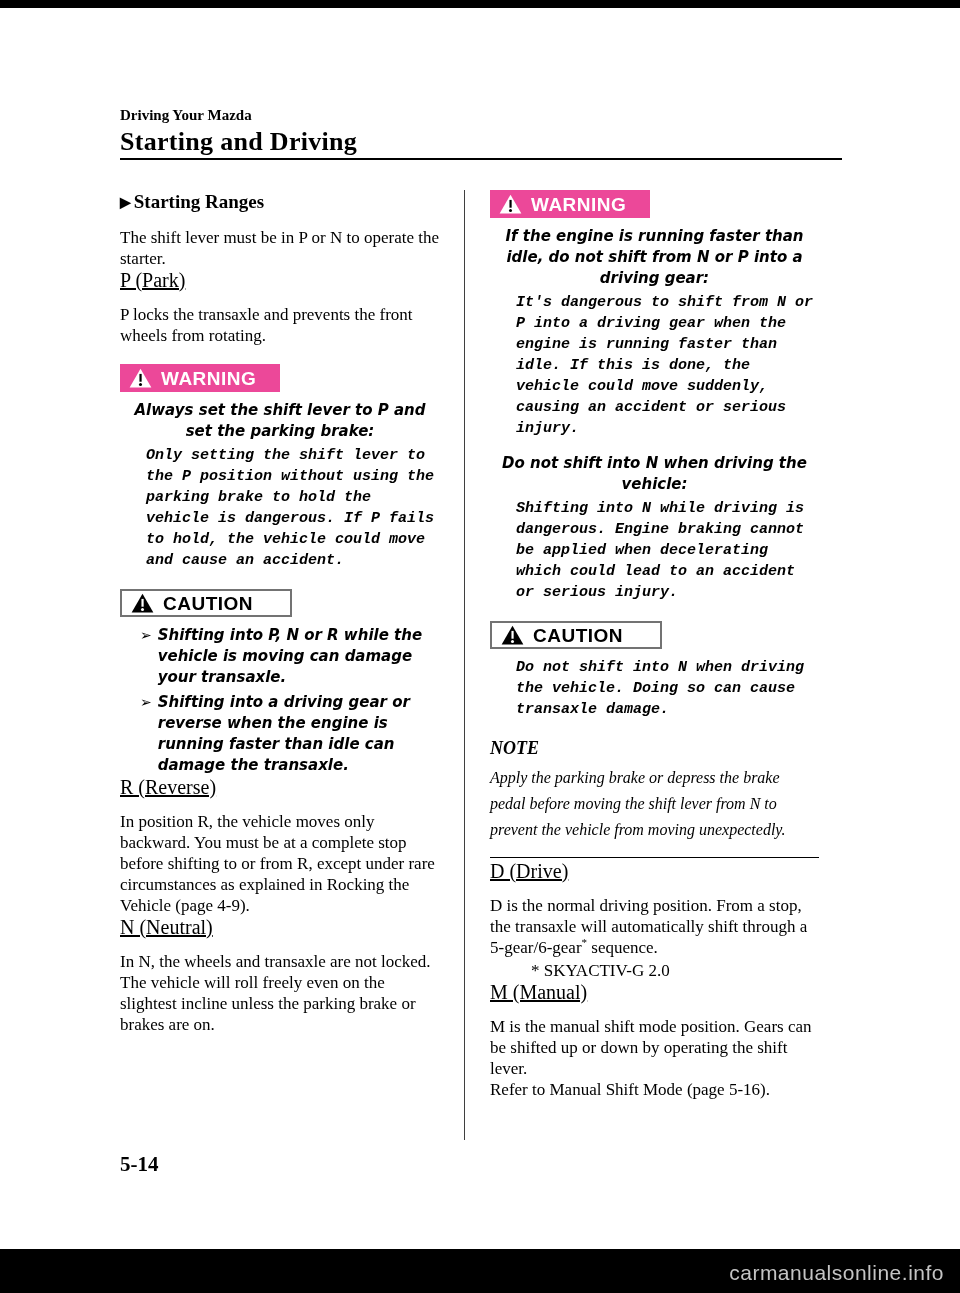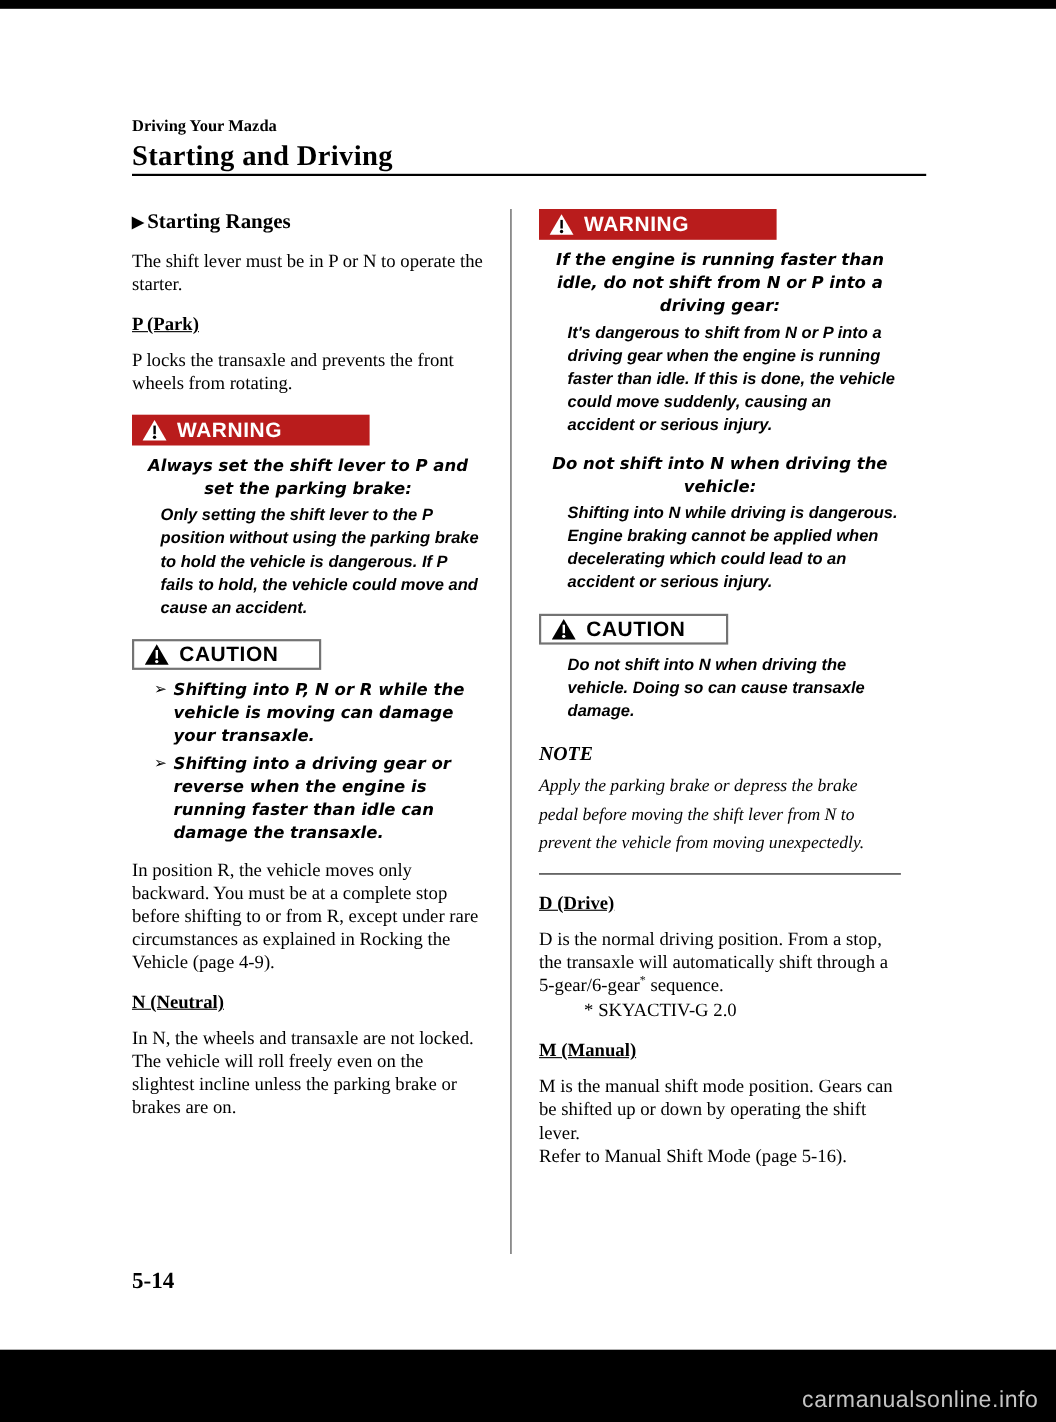--- a/index.html
+++ b/index.html
@@ -3,59 +3,59 @@
 <meta charset="utf-8">
 <style>
   * { margin:0; padding:0; box-sizing:border-box; }
   html,body { background:#fff; }
   body { width:960px; }
   .page {
     position:relative; width:960px; height:1293px; background:#fff;
     overflow:hidden; color:#000; font-family:"Liberation Serif", serif;
   }
   .topbar { position:absolute; top:0; left:0; width:960px; height:8px; background:#000; }
-  .bottombar { position:absolute; bottom:0; left:0; width:960px; height:66px; background:#000; }
+  .bottombar { position:absolute; bottom:0; left:0; width:960px; height:44px; background:#000; }
   .watermark {
     position:absolute; right:16px; bottom:8px; color:#c4c4c4;
     font-family:"Liberation Sans", sans-serif; font-size:21px; letter-spacing:0.5px;
   }
   .content { position:absolute; top:8px; left:120px; width:722px; }
   .header { margin-top:98px; border-bottom:2px solid #000; padding-bottom:1px; }
   .breadcrumb { font-size:15px; font-weight:bold; line-height:18px; }
   .doc-title { font-size:26px; font-weight:bold; line-height:30px; margin-top:3px; letter-spacing:0.3px; }
 
   .columns { display:flex; margin-top:30px; min-height:950px; }
   .col-left  { width:344px; padding-right:24px; }
   .divider   { width:1px; background:#3f3f3f; }
   .col-right { width:354px; padding-left:25px; }
 
   .section-head { font-size:19px; font-weight:bold; line-height:23px; }
   .section-head .marker { font-size:14px; margin-right:3px; position:relative; top:-1px; }
 
   p.body { font-size:17px; line-height:21px; margin-top:12px; }
-  .sub-head { font-size:17px; font-weight:bold; text-decoration:underline; margin-top:16px; }
+  .sub-head { font-size:20px; font-weight:normal; text-decoration:underline; }
 
   .alert-box {
     display:flex; align-items:center; gap:9px;
     height:28px; padding:0 9px; margin:18px 0 8px;
   }
-  .alert-box.warning { background:#b91c1c; color:#fff; width:216px; }
+  .alert-box.warning { background:#ec4899; color:#fff; width:160px; }
   .alert-box.caution { background:#fff; color:#000; border:2px solid #737373; width:172px; }
   .alert-box .alert-label {
     font-family:"Liberation Sans", sans-serif; font-weight:bold;
     font-size:19px; letter-spacing:0.5px; line-height:1;
   }
   .tri-icon { display:inline-flex; align-items:center; }
 
   .warn-lead {
     font-family:"DejaVu Sans", sans-serif; font-style:italic; font-weight:bold;
     font-size:15px; line-height:21px; margin-top:8px;text-align:center;
   }
   .warn-body {
-    font-family:Liberation Sans, sans-serif; font-style:italic; font-weight:bold;
+    font-family:Liberation Mono, monospace; font-style:italic; font-weight:bold;
     font-size:15px; line-height:21px; margin:3px 0 0 26px;
   }
   .caution-item {
     display:flex; margin:4px 0 0 20px;
     font-family:"DejaVu Sans", sans-serif; font-style:italic; font-weight:bold;
     font-size:15px; line-height:21px;
   }
   .caution-item .bullet { font-style:normal; font-weight:normal; font-size:14px; margin-right:6px; line-height:21px; }
 
   .note-label { font-size:18px; font-weight:bold; font-style:italic; margin-top:18px; }
@@ -118,20 +118,21 @@
         </div>
         <div class="caution-item">
           <span class="bullet">➢</span>
           <span>Shifting into P, N or R while the vehicle is moving can damage your transaxle.</span>
         </div>
         <div class="caution-item">
           <span class="bullet">➢</span>
           <span>Shifting into a driving gear or reverse when the engine is running faster than idle can damage the transaxle.</span>
         </div>
 
+        <div class="sub-head">R (Reverse)</div>
         <p class="body">In position R, the vehicle moves only backward. You must be at a complete stop before shifting to or from R, except under rare circumstances as explained in Rocking the Vehicle (page 4-9).</p>
 
         <div class="sub-head">N (Neutral)</div>
         <p class="body">In N, the wheels and transaxle are not locked. The vehicle will roll freely even on the slightest incline unless the parking brake or brakes are on.</p>
       </div>
 
       <div class="divider"></div>
 
       <div class="col-right">
 

